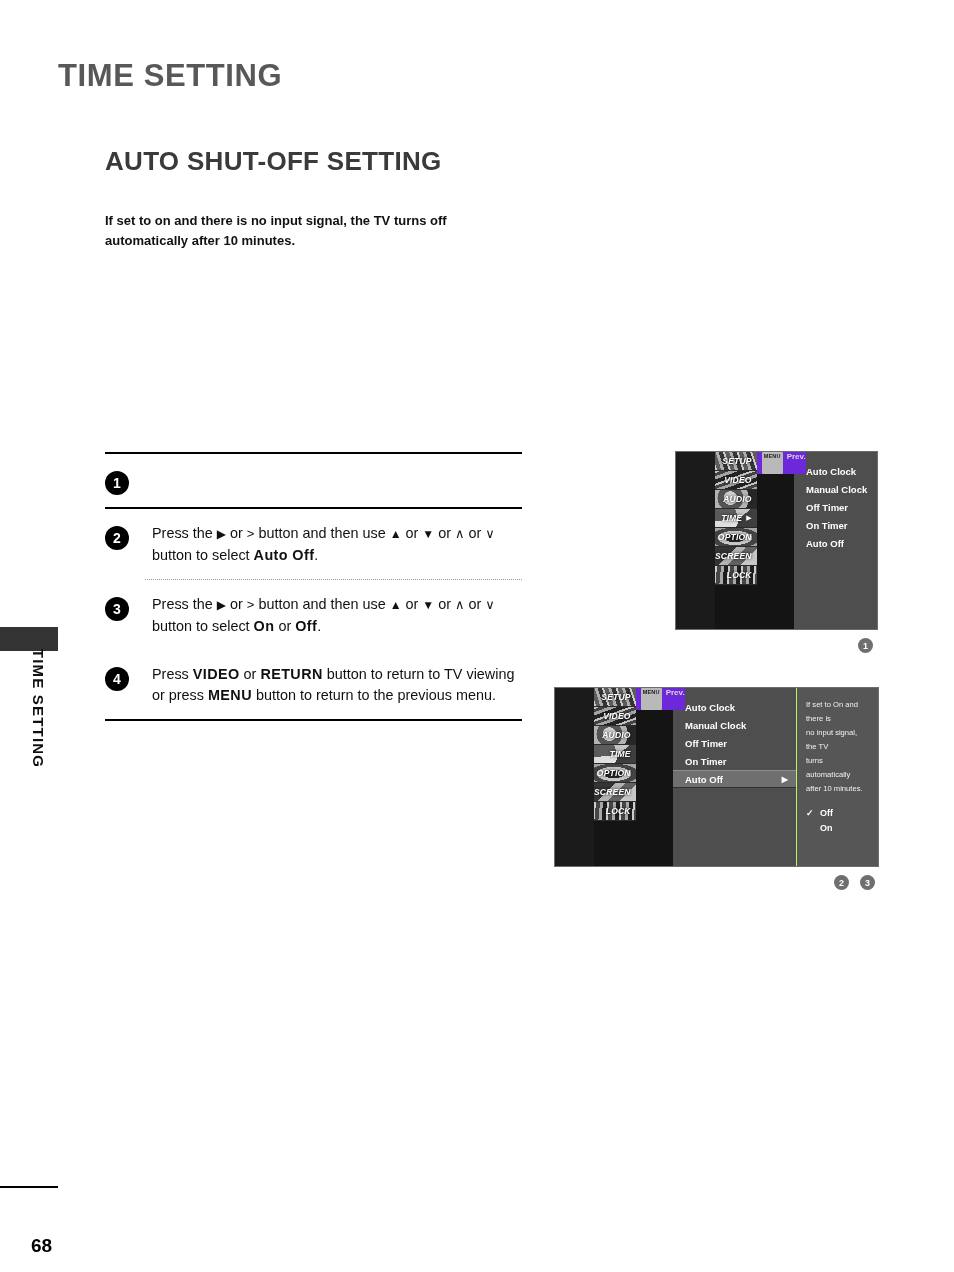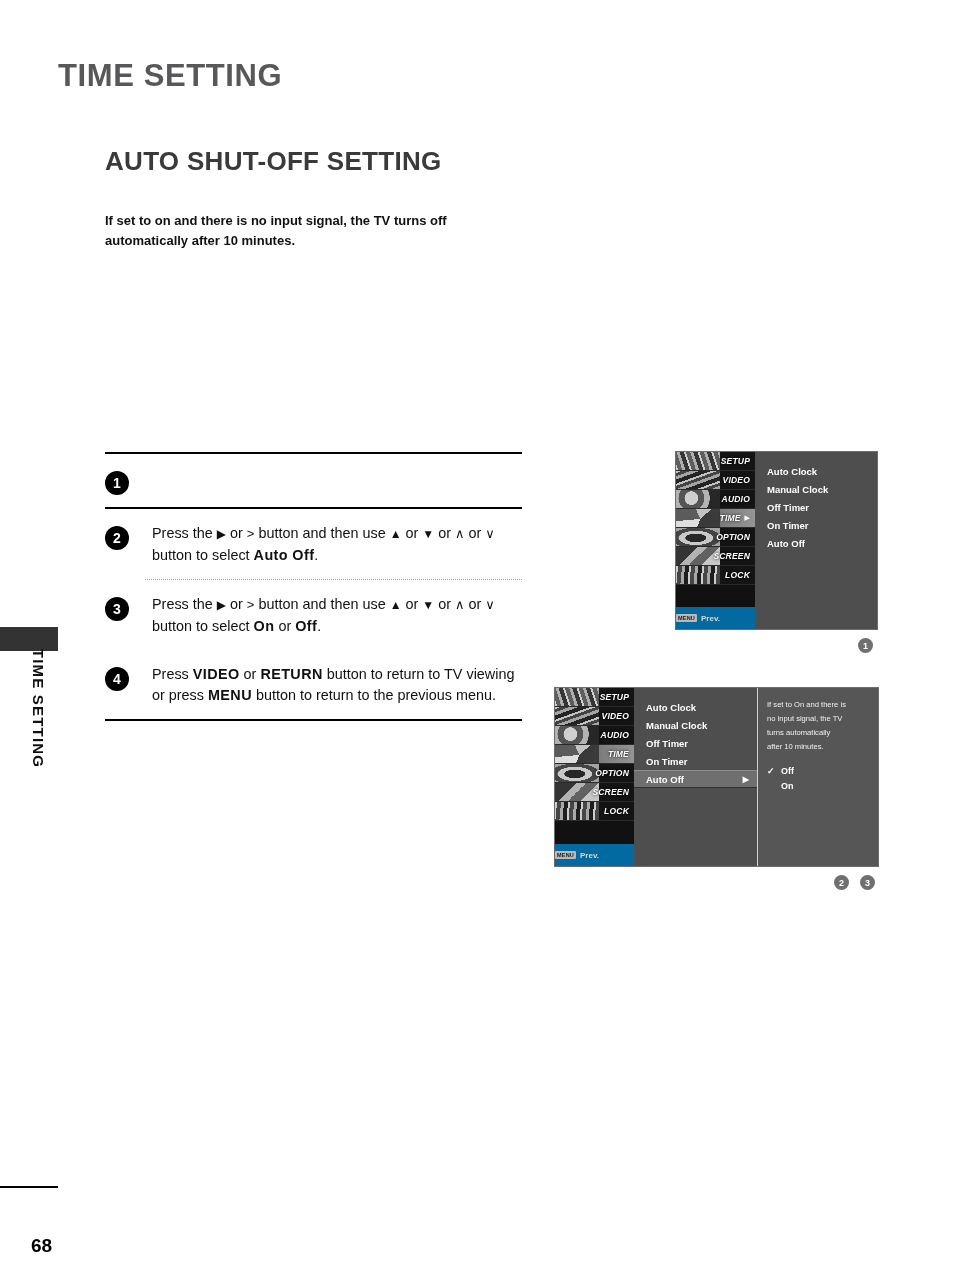--- a/index.html
+++ b/index.html
@@ -143,21 +143,21 @@
     border: 1px solid #6d6d6d;
     display: flex;
     box-sizing: border-box;
   }
   .osd-sidebar {
     width: 79px;
     background: #141414;
     position: relative;
     flex: 0 0 auto;
     display: flex;
-    flex-direction: column;
+    margin-left: 39px;
   }
   .osd-sb-item {
     height: 18px;
     position: relative;
     border-bottom: 1px solid #2a2a2a;
     display: flex;
     align-items: center;
     justify-content: flex-end;
     padding-right: 5px;
     overflow: hidden;
@@ -194,23 +194,23 @@
     position: relative;
     z-index: 2;
     margin-left: 4px;
     font-size: 7px;
     color: #ffffff;
   }
   .osd-sb-spacer { flex: 1 1 auto; background:#111111; }
   .osd-prev {
     height: 22px;
     display: flex;
-    align-items: center;
+    padding-left: 5px;
     gap: 4px;
-    background: #0369a1;
+    background: #6d28d9;
   }
   .menu-key {
     background: #b9b9b9;
     color: #1a1a1a;
     font-size: 5.5px;
     font-weight: bold;
     padding: 1px 2px;
     border-radius: 1px;
     letter-spacing: .2px;
   }

